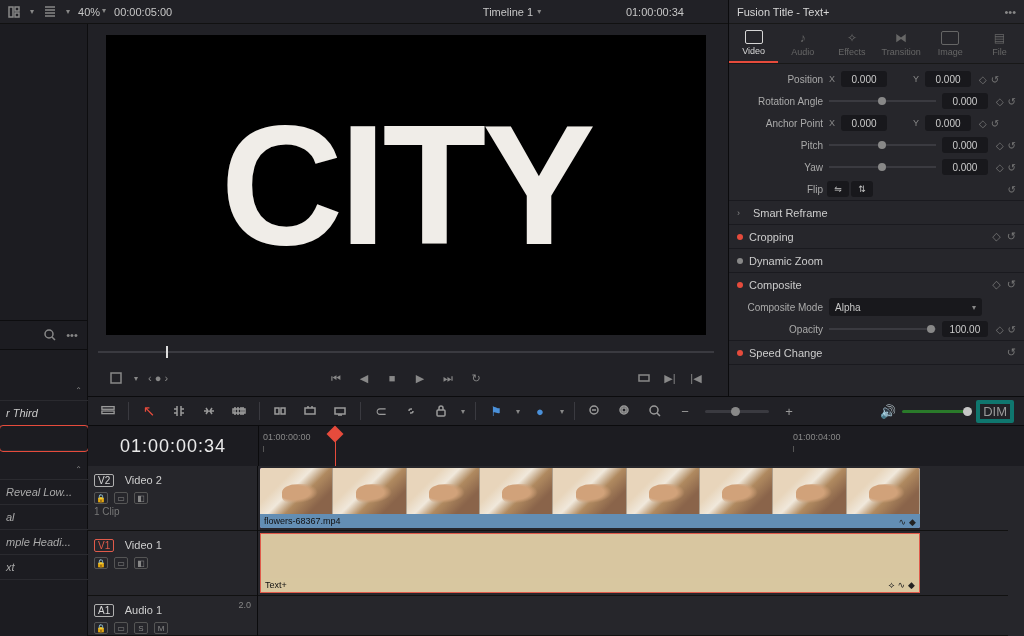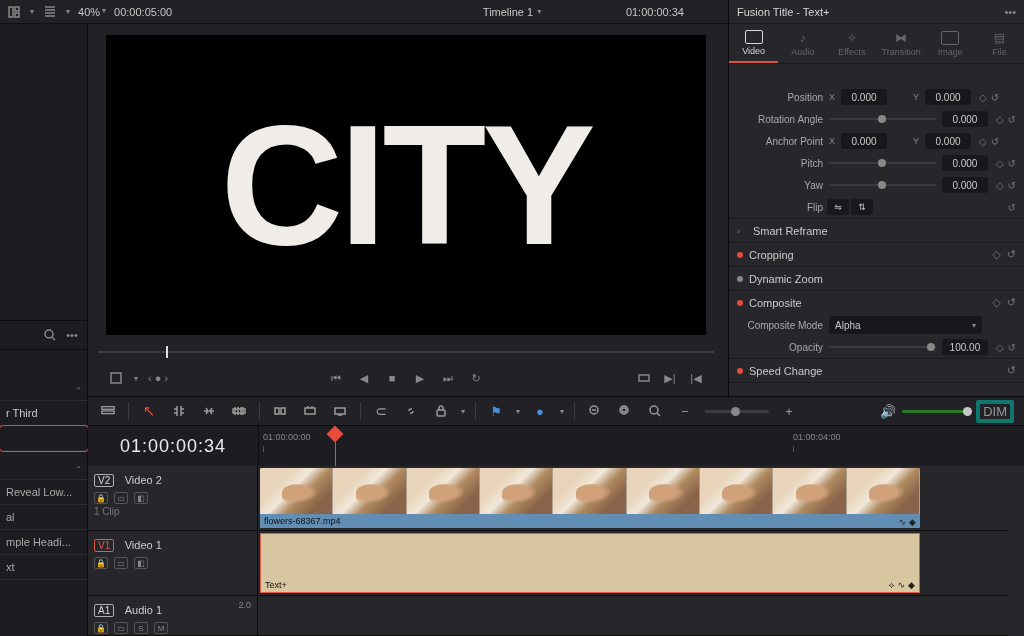--- a/index.html
+++ b/index.html
@@ -25,21 +25,21 @@
 
 .transport { position:absolute; left:98px; top:360px; width:616px; height:36px; display:flex; align-items:center; justify-content:center; gap:12px; font-size:13px; color:#999; }
 .transport .left-ctrl { position:absolute; left:10px; display:flex; align-items:center; gap:10px; }
 .transport .right-ctrl { position:absolute; right:10px; display:flex; align-items:center; gap:10px; }
 
 
 .left-col { position:absolute; left:0; top:24px; width:88px; bottom:0; border-right:1px solid #0d0d0f; background:#1c1c21; }
 .left-search { position:absolute; left:0; top:320px; width:88px; height:30px; display:flex; align-items:center; justify-content:flex-end; gap:6px; border-top:1px solid #0d0d0f; border-bottom:1px solid #0d0d0f; padding-right:8px; }
 .left-list { position:absolute; left:0; top:380px; width:88px; font-size:11px; }
 .left-list .cat-head { display:flex; align-items:center; justify-content:space-between; padding:4px 6px; border-bottom:1px solid #2a2a2f; }
-.left-list .item { padding:6px 6px; border-bottom:1px solid #2a2a2f; white-space:nowrap; overflow:hidden; text-overflow:ellipsis; color:#aaa; }
+.left-list .item { padding:6px 6px; border-bottom:1px solid #2a2a2f; white-space:nowrap; overflow:hidden; text-overflow:ellipsis; color:#aaa;font-style:italic; }
 .left-list .item.sel { outline:1px solid #e64b3c; border-radius:3px; }
 
 
 .tl-toolbar { position:absolute; left:88px; top:396px; right:0; height:30px; border-top:1px solid #0b0b0d; border-bottom:1px solid #0b0b0d; background:#212126; display:flex; align-items:center; gap:10px; padding:0 10px; font-size:12px; }
 .tl-toolbar .divider { width:1px; height:18px; background:#3a3a40; }
 .tl-toolbar .tool-icon { width:20px; height:18px; display:flex; align-items:center; justify-content:center; color:#9a9a9a; cursor:pointer; font-size:13px; }
 .tl-toolbar .pointer { color:#e64b3c; }
 .tl-toolbar .spacer { flex:1; }
 .vol-slider { display:flex; align-items:center; gap:4px; }
 .vol-track { width:70px; height:3px; background:#2a7a2a; border-radius:2px; position:relative; }
@@ -430,21 +430,21 @@
     <div class="insp-tab">
         <span class="ticon"></span>
         <span>Image</span>
       </div>
     <div class="insp-tab">
         <span style="font-size:12px">▤</span>
         <span>File</span>
       </div>
   </div>
 
-  <div style="margin-top:22px">
+  <div style="margin-top:4px">
     <div class="prop-row">
       <span class="plabel">Position</span>
       <span class="axis">X</span>
         <span class="numbox">0.000</span>
       <span style="width:16px"></span>
       <span class="axis">Y</span>
         <span class="numbox">0.000</span>
       <div class="kfs">
           <span>◇</span>
           <span>↺</span>

